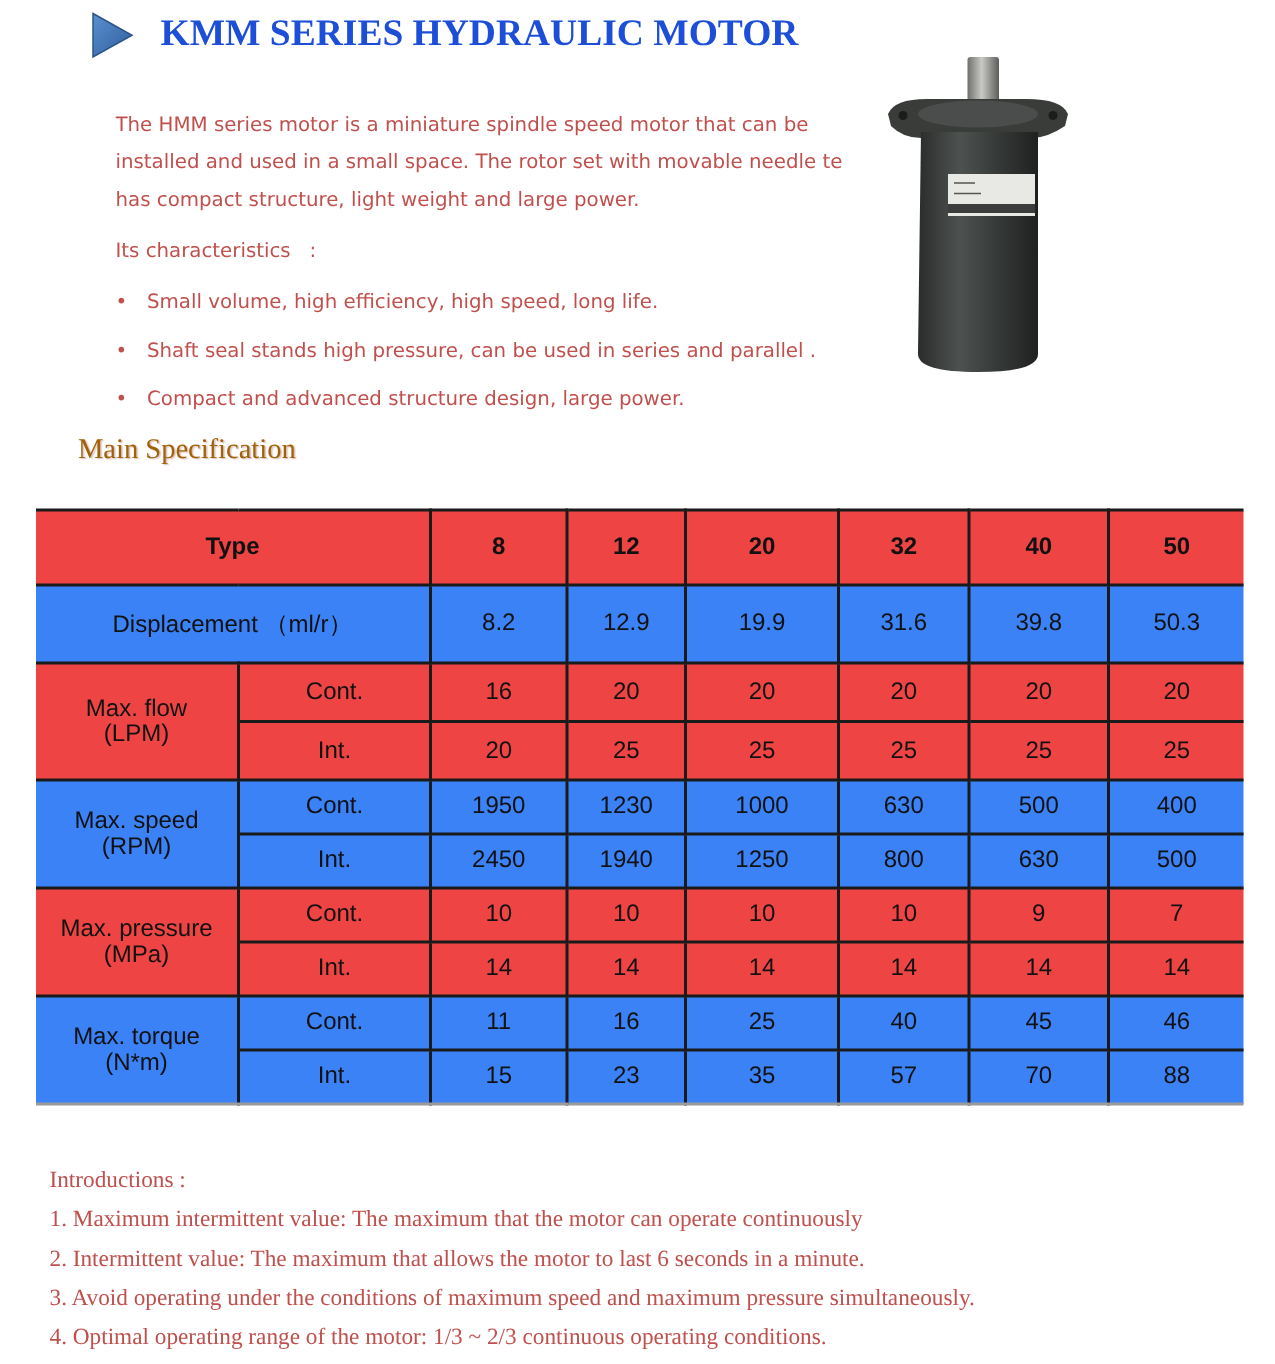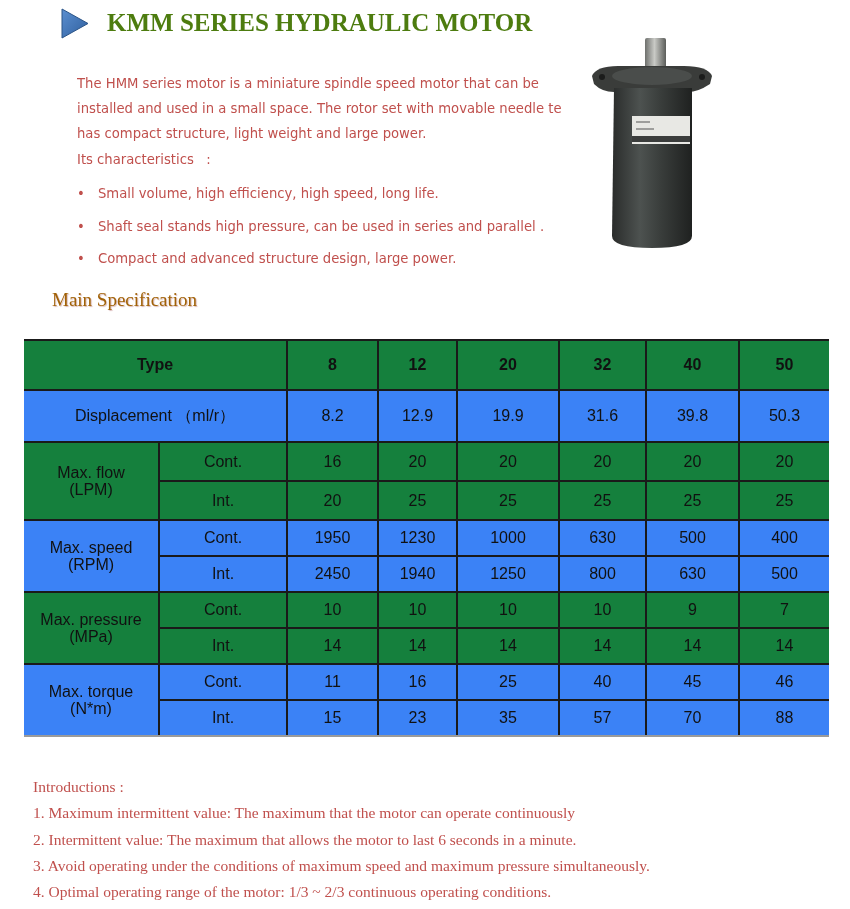--- a/index.html
+++ b/index.html
@@ -1,38 +1,38 @@
 <!DOCTYPE html>
 <html><head>
 <meta charset="utf-8">
 <style>
   html, body { margin: 0; padding: 0; background: #ffffff; }
   body { width: 850px; height: 909px; position: relative; overflow: hidden; font-family: "Liberation Sans", sans-serif; }
 
   .title-row { position: absolute; left: 61px; top: 6px; height: 34px; display: flex; align-items: center; }
   .title-tri { width: 28px; height: 31px; margin-right: 18px; }
-  .title-text { font-family: "Liberation Serif", serif; font-weight: bold; font-size: 25px; color: #4d7c0f; letter-spacing: 0px; }
+  .title-text { font-family: "Liberation Serif", serif; font-weight: bold; font-size: 25px; color: #1d4ed8; letter-spacing: 0px; }
 
   .intro { position: absolute; left: 77px; top: 71px; width: 485px; color: #c0504d; font-family: "DejaVu Sans", sans-serif; font-size: 13.2px; }
   .intro p { margin: 0; line-height: 25px; white-space: nowrap; overflow: hidden; }
-  .intro .chars-label { margin-top: 2px; line-height: 24px; }
+  .intro .chars-label { margin-top: 10px; line-height: 24px; }
   .intro ul { list-style: none; padding: 0; margin: 6px 0 0 0; }
   .intro li { line-height: 32.5px; white-space: nowrap; display: flex; }
   .intro li .bullet { width: 21px; display: inline-block; }
 
   .motor { position: absolute; left: 588px; top: 36px; width: 126px; height: 216px; }
 
   .spec-title { position: absolute; left: 52px; top: 289px; font-family: "Liberation Serif", serif; font-weight: normal; font-size: 19px; color: #a16207; text-shadow: 1px 1px 1px #d9b8b8; }
 
   table.spec { position: absolute; left: 24px; top: 339px; width: 805px; border-collapse: collapse; font-family: "Liberation Sans", sans-serif; font-size: 16px; color: #111; }
   table.spec td, table.spec th { text-align: center; vertical-align: middle; padding: 0; border-top: 2px solid #1a1a1a; border-bottom: 2px solid #1a1a1a; border-left: 2px solid #1a1a1a; border-right: 2px solid #1a1a1a; }
   table.spec tr > :first-child { border-left: none; }
   table.spec tr > :last-child { border-right: none; }
   table.spec th { font-weight: bold; font-size: 16px; }
-  .orange { background: #15803d; }
+  .orange { background: #ef4444; }
   .white { background: #3b82f6; }
   .hdr td, .hdr th { height: 48px; }
   .disp td { height: 50px; }
   .sub td { height: 34px; }
   .sub.first td { height: 37px; }
   .grp-label { line-height: 17px; }
   table.spec tr.last td { border-bottom: 2px solid #9a9a9a; }
 
   .notes { position: absolute; left: 33px; top: 774px; font-family: "Liberation Serif", serif; font-weight: normal; font-size: 15.5px; color: #c0504d; }
   .notes div { line-height: 26.3px; white-space: nowrap; }

